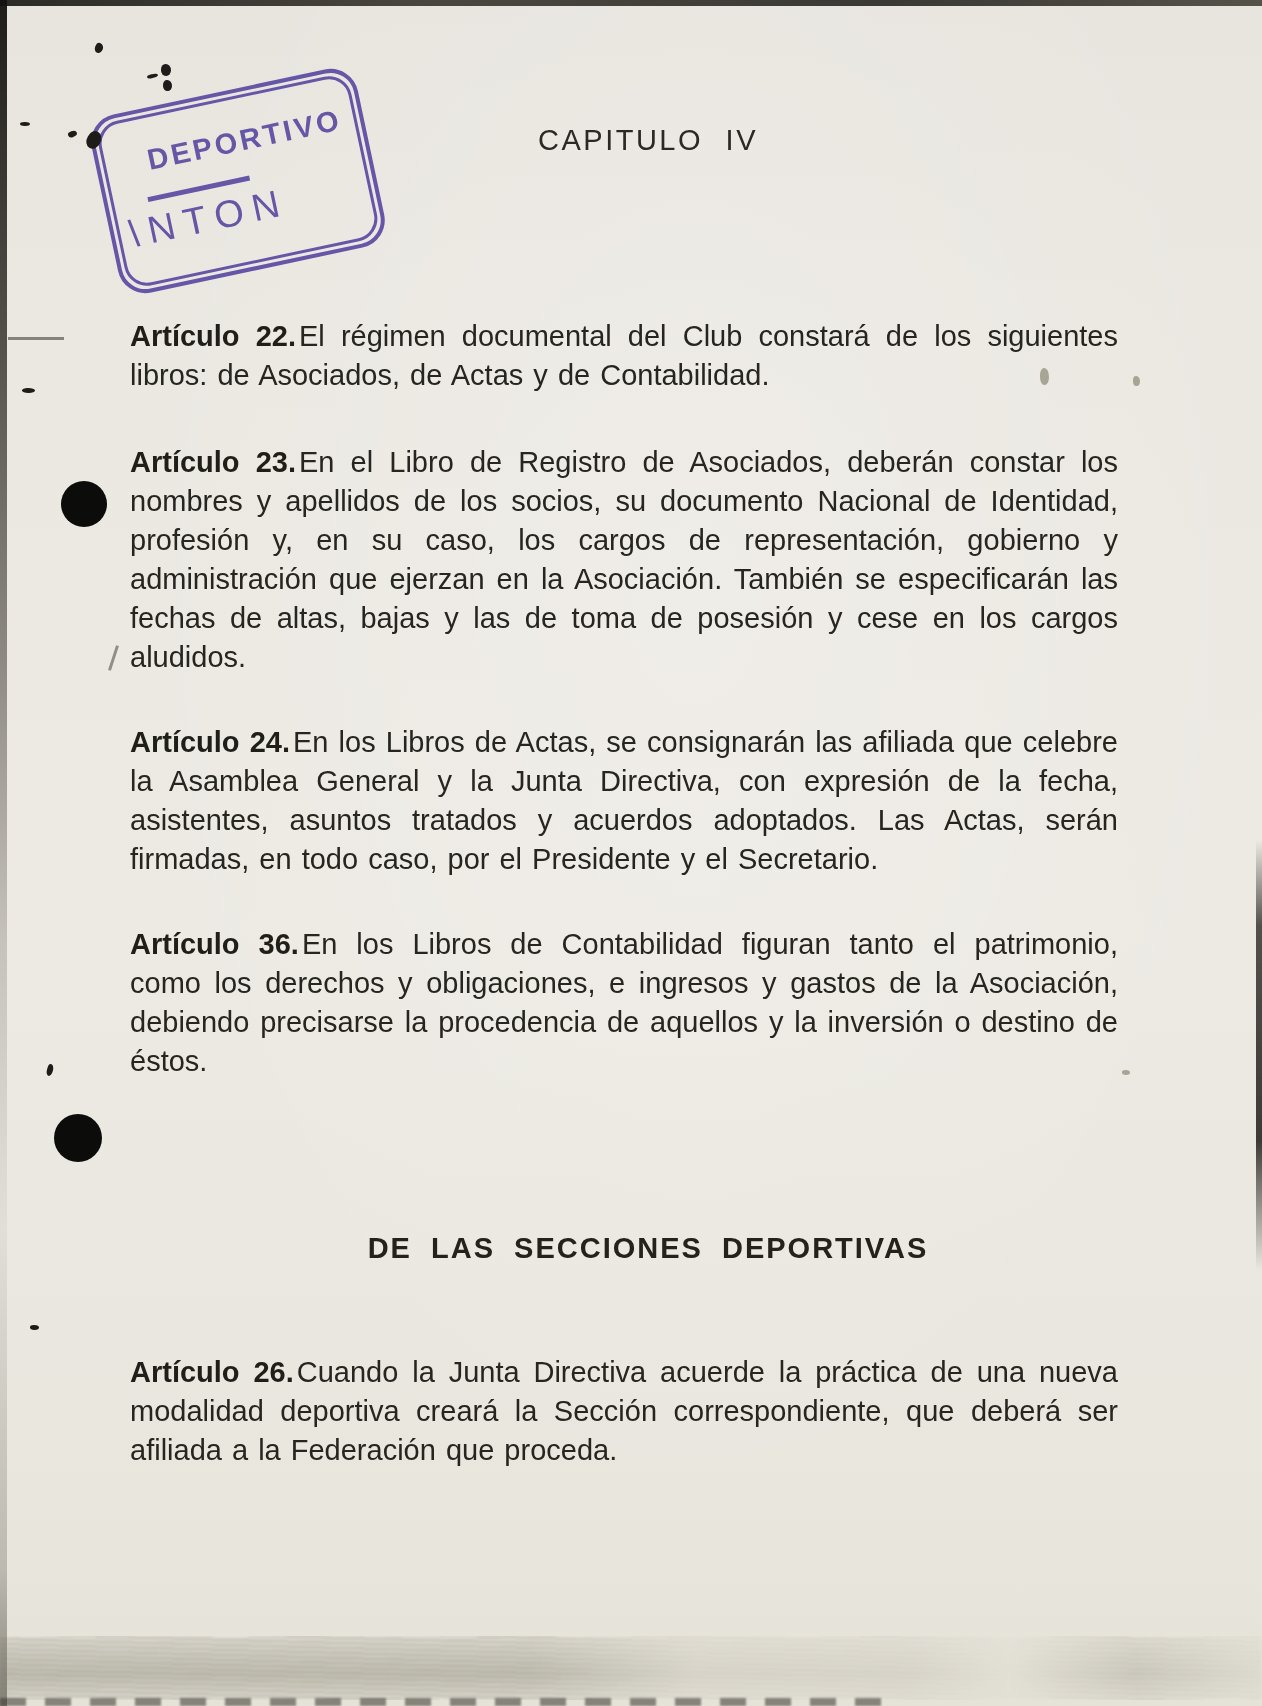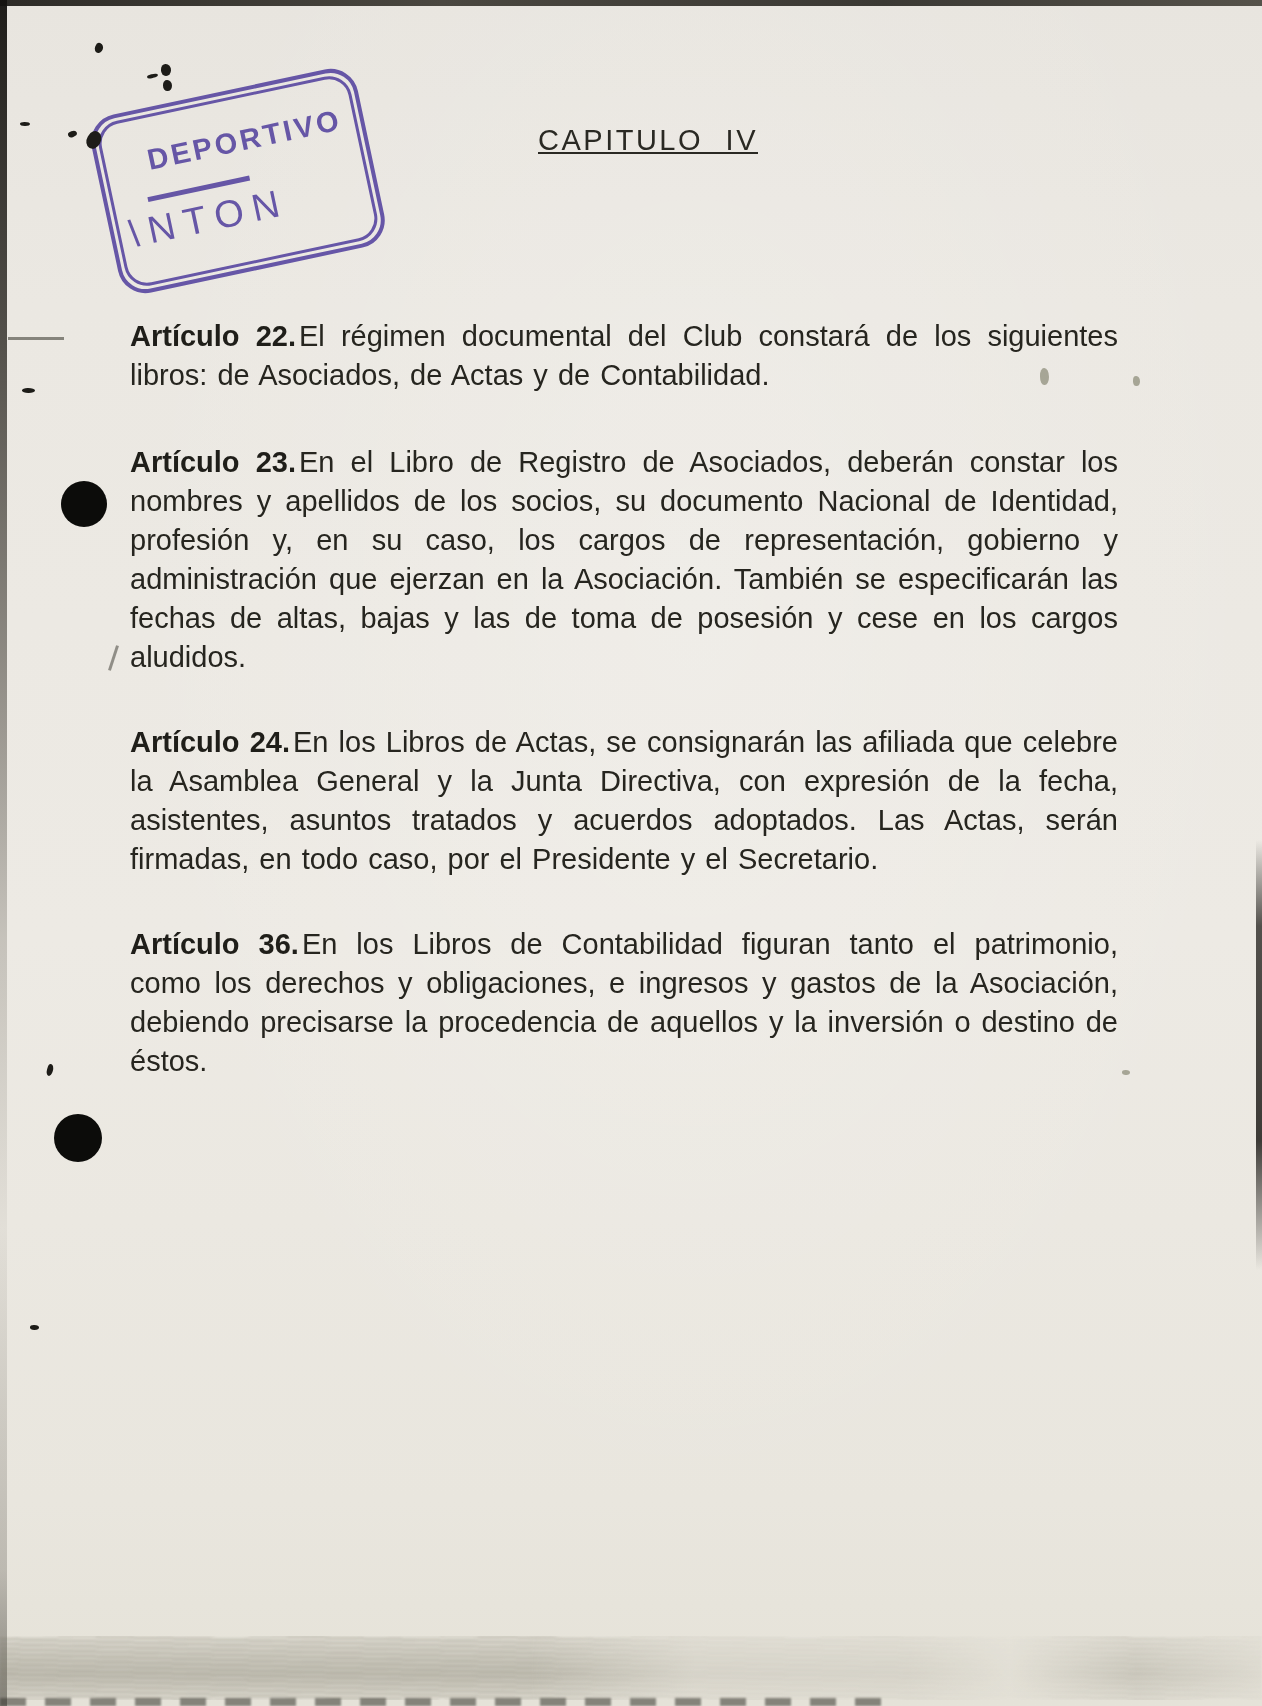--- a/index.html
+++ b/index.html
@@ -88,31 +88,33 @@
 
   <div class="stamp">
     <div class="stamp-frame">
       <div class="stamp-frame-inner"></div>
     </div>
     <div class="stamp-line1">DEPORTIVO</div>
     <div class="stamp-rule"></div>
     <div class="stamp-line2"><span class="slash">\</span><span>NTON</span></div>
   </div>
 
-  <div class="heading" style="top:124px;text-decoration:underline;">CAPITULO IV</div>
+  <div class="heading" style="top:124px;">CAPITULO IV</div>
 
   <p class="para" style="top:288px;"><span class="label">Artículo 22.</span><span>El régimen documental del Club constará de los siguientes libros: de Asociados, de Actas y de Contabilidad.</span></p>
 
   <p class="para" style="top:414px;"><span class="label">Artículo 23.</span><span>En el Libro de Registro de Asociados, deberán constar los nombres y apellidos de los socios, su documento Nacional de Identidad, profesión y, en su caso, los cargos de representación, gobierno y administración que ejerzan en la Asociación. También se especificarán las fechas de altas, bajas y las de toma de posesión y cese en los cargos aludidos.</span></p>
 
   <p class="para" style="top:694px;"><span class="label">Artículo 24.</span><span>En los Libros de Actas, se consignarán las afiliada que celebre la Asamblea General y la Junta Directiva, con expresión de la fecha, asistentes, asuntos tratados y acuerdos adoptados. Las Actas, serán firmadas, en todo caso, por el Presidente y el Secretario.</span></p>
 
   <p class="para" style="top:896px;"><span class="label">Artículo 36.</span><span>En los Libros de Contabilidad figuran tanto el patrimonio, como los derechos y obligaciones, e ingresos y gastos de la Asociación, debiendo precisarse la procedencia de aquellos y la inversión o destino de éstos.</span></p>
 
+  <div class="heading bold" style="top:1232px;">DE LAS SECCIONES DEPORTIVAS</div>
 
+  <p class="para" style="top:1324px;"><span class="label">Artículo 26.</span><span>Cuando la Junta Directiva acuerde la práctica de una nueva modalidad deportiva creará la Sección correspondiente, que deberá ser afiliada a la Federación que proceda.</span></p>
 
 
   <div class="punch-dot dot1"></div>
   <div class="punch-dot dot2"></div>
 
   <div class="speck" style="left:95px;top:43px;width:8px;height:10px;transform:rotate(20deg);"></div>
   <div class="speck" style="left:161px;top:64px;width:10px;height:12px;"></div>
   <div class="speck" style="left:163px;top:80px;width:9px;height:11px;"></div>
   <div class="speck" style="left:147px;top:74px;width:11px;height:4px;transform:rotate(-15deg);"></div>
   <div class="speck" style="left:87px;top:131px;width:14px;height:18px;transform:rotate(30deg);"></div>

